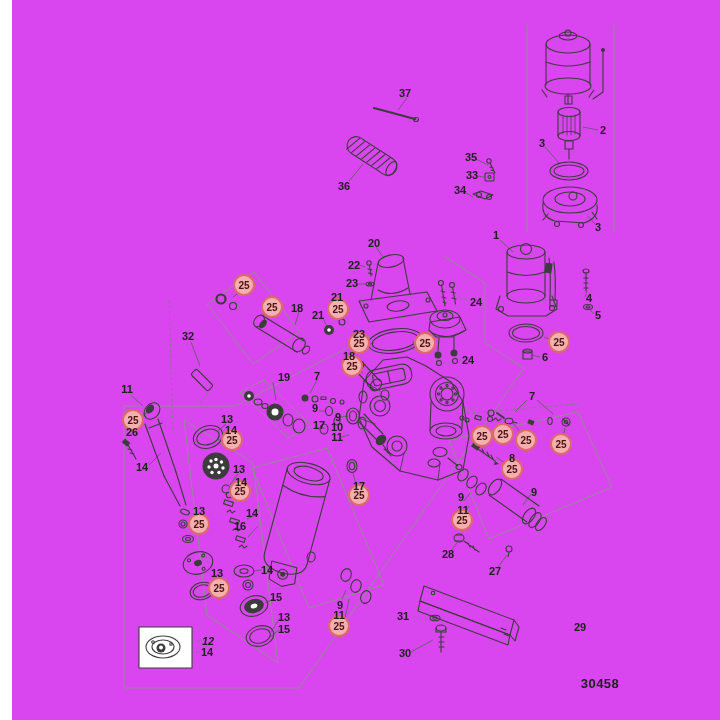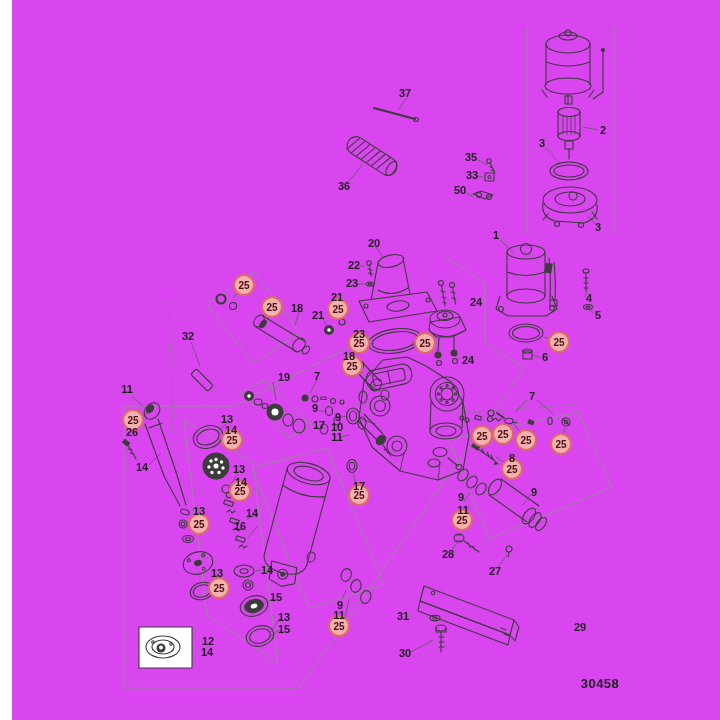--- a/index.html
+++ b/index.html
@@ -435,21 +435,21 @@
 </svg>
 
   <div>
       <span class="plabel" style="left: 393px; top: 93px;">37</span>
       <span class="plabel" style="left: 332px; top: 186px;">36</span>
       <span class="plabel" style="left: 591px; top: 130px;">2</span>
       <span class="plabel" style="left: 530px; top: 143px;">3</span>
       <span class="plabel" style="left: 586px; top: 227px;">3</span>
       <span class="plabel" style="left: 459px; top: 157px;">35</span>
       <span class="plabel" style="left: 460px; top: 175px;">33</span>
-      <span class="plabel" style="left: 448px; top: 190px;">50</span>
+      <span class="plabel" style="left: 448px; top: 190px;">34</span>
       <span class="plabel" style="left: 484px; top: 235px;">1</span>
       <span class="plabel" style="left: 577px; top: 298px;">4</span>
       <span class="plabel" style="left: 586px; top: 315px;">5</span>
       <span class="plabel" style="left: 362px; top: 243px;">20</span>
       <span class="plabel" style="left: 342px; top: 265px;">22</span>
       <span class="plabel" style="left: 340px; top: 283px;">23</span>
       <span class="plabel" style="left: 325px; top: 297px;">21</span>
       <span class="plabel" style="left: 306px; top: 315px;">21</span>
       <span class="plabel" style="left: 285px; top: 308px;">18</span>
       <span class="plabel" style="left: 347px; top: 334px;">23</span>
@@ -468,21 +468,21 @@
       <span class="plabel" style="left: 227px; top: 469px;">13</span>
       <span class="plabel" style="left: 229px; top: 482px;">14</span>
       <span class="plabel" style="left: 187px; top: 511px;">13</span>
       <span class="plabel" style="left: 255px; top: 570px;">14</span>
       <span class="plabel" style="left: 240px; top: 513px;">14</span>
       <span class="plabel" style="left: 228px; top: 526px;">16</span>
       <span class="plabel" style="left: 205px; top: 573px;">13</span>
       <span class="plabel" style="left: 264px; top: 597px;">15</span>
       <span class="plabel" style="left: 272px; top: 617px;">13</span>
       <span class="plabel" style="left: 272px; top: 629px;">15</span>
-      <span class="plabel" style="left: 196px; top: 641px;">12</span>
+      <span class="plabel" style="left: 196px; top: 641px; font-style: italic;">12</span>
       <span class="plabel" style="left: 195px; top: 652px;">14</span>
       <span class="plabel" style="left: 303px; top: 408px;">9</span>
       <span class="plabel" style="left: 307px; top: 425px;">17</span>
       <span class="plabel" style="left: 326px; top: 417px;">9</span>
       <span class="plabel" style="left: 325px; top: 427px;">10</span>
       <span class="plabel" style="left: 325px; top: 437px;">11</span>
       <span class="plabel" style="left: 347px; top: 486px;">17</span>
       <span class="plabel" style="left: 328px; top: 605px;">9</span>
       <span class="plabel" style="left: 327px; top: 615px;">11</span>
       <span class="plabel" style="left: 520px; top: 396px;">7</span>

